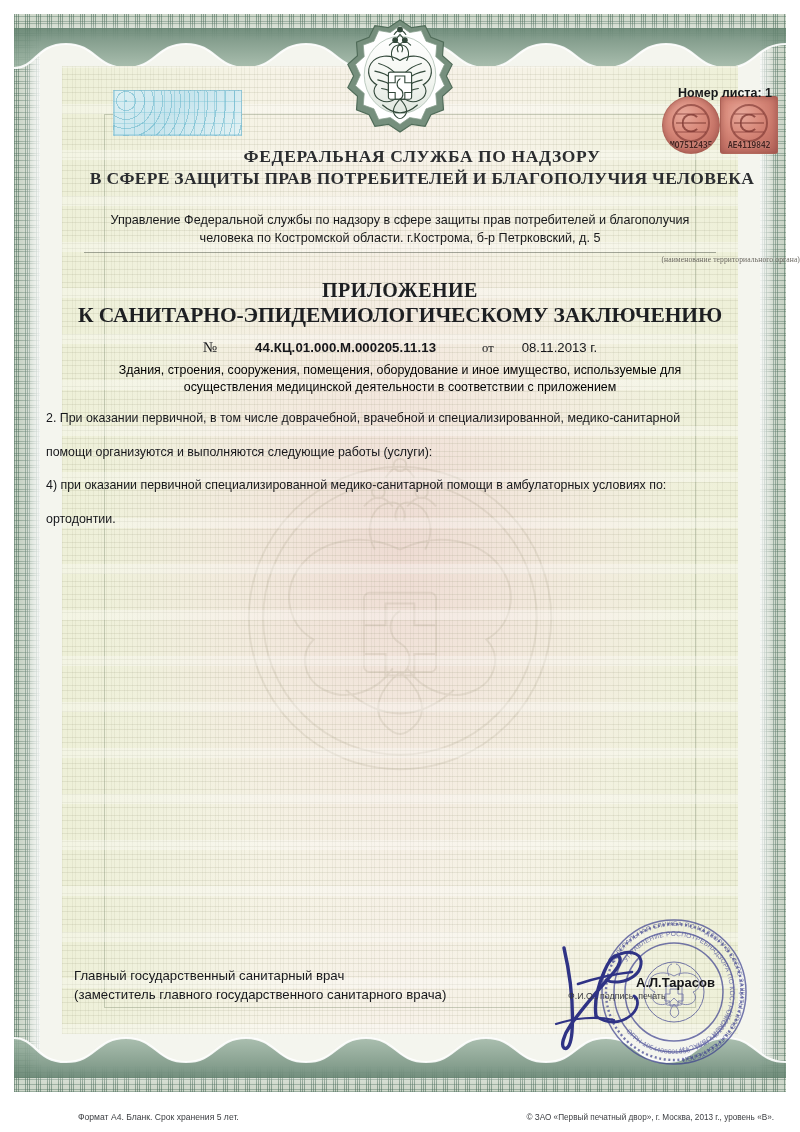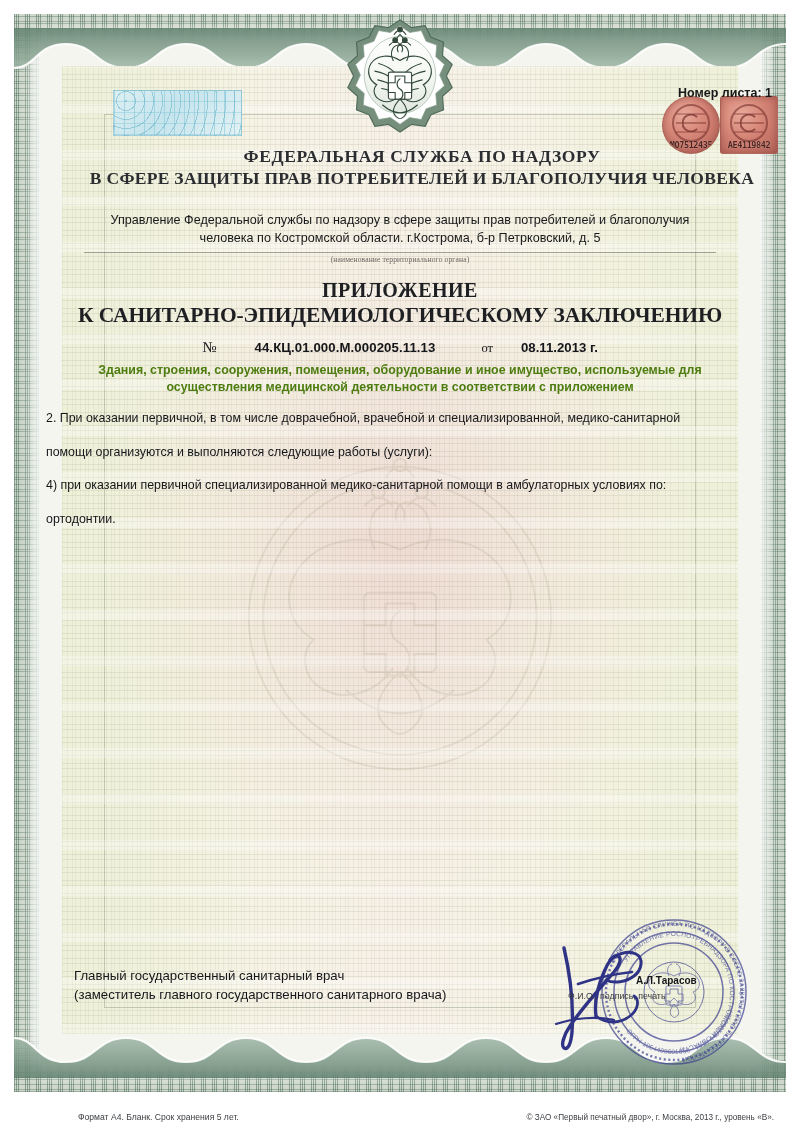--- a/index.html
+++ b/index.html
@@ -285,21 +285,21 @@
     position: absolute;
     left: 84px;
     right: 84px;
     top: 252px;
     border-top: 1px solid rgba(95,100,90,0.55);
   }
   .caption-small {
     position: absolute;
     left: 0; right: 0;
     top: 255px;
-    text-align: center;
+    text-align: right;
     font-family: "Liberation Serif", serif;
     font-size: 7.6px;
     color: #6d6a63;
     letter-spacing: 0.1px;
   }
 
   
   .doc-title {
     position: absolute;
     left: 0; right: 0;
@@ -346,37 +346,36 @@
     letter-spacing: 0.1px;
   }
   .numline .ot {
     font-family: "Liberation Serif", serif;
     font-size: 12.5px;
     margin-left: 46px;
     text-align: right;
   }
   .numline .date {
     font-size: 13.2px;
-    font-weight: bold;
+    font-weight: normal;
     margin-left: 28px;
     margin-top: 6px;
   }
 
   
   .subject {
     position: absolute;
     left: 70px;
     right: 70px;
     top: 362px;
     text-align: center;
     font-family: "Liberation Sans", sans-serif;
     font-size: 12.4px;
     line-height: 17px;
-    color: #4d7c0f;
-    font-weight: bold;
+    color: #000000;
   }
 
   
   .body-text {
     position: absolute;
     left: 46px;
     right: 46px;
     top: 410px;
     font-family: "Liberation Sans", sans-serif;
     font-size: 12.4px;
@@ -397,21 +396,21 @@
     font-size: 13.2px;
     line-height: 19px;
     color: #16171b;
   }
 
   .sign-name {
     position: absolute;
     left: 636px;
     top: 975px;
     font-family: "Liberation Sans", sans-serif;
-    font-size: 10px;
+    font-size: 13px;
     font-weight: bold;
     color: #141518;
     z-index: 14;
     white-space: nowrap;
   }
   .sign-caption {
     position: absolute;
     left: 568px;
     top: 991px;
     width: 210px;

